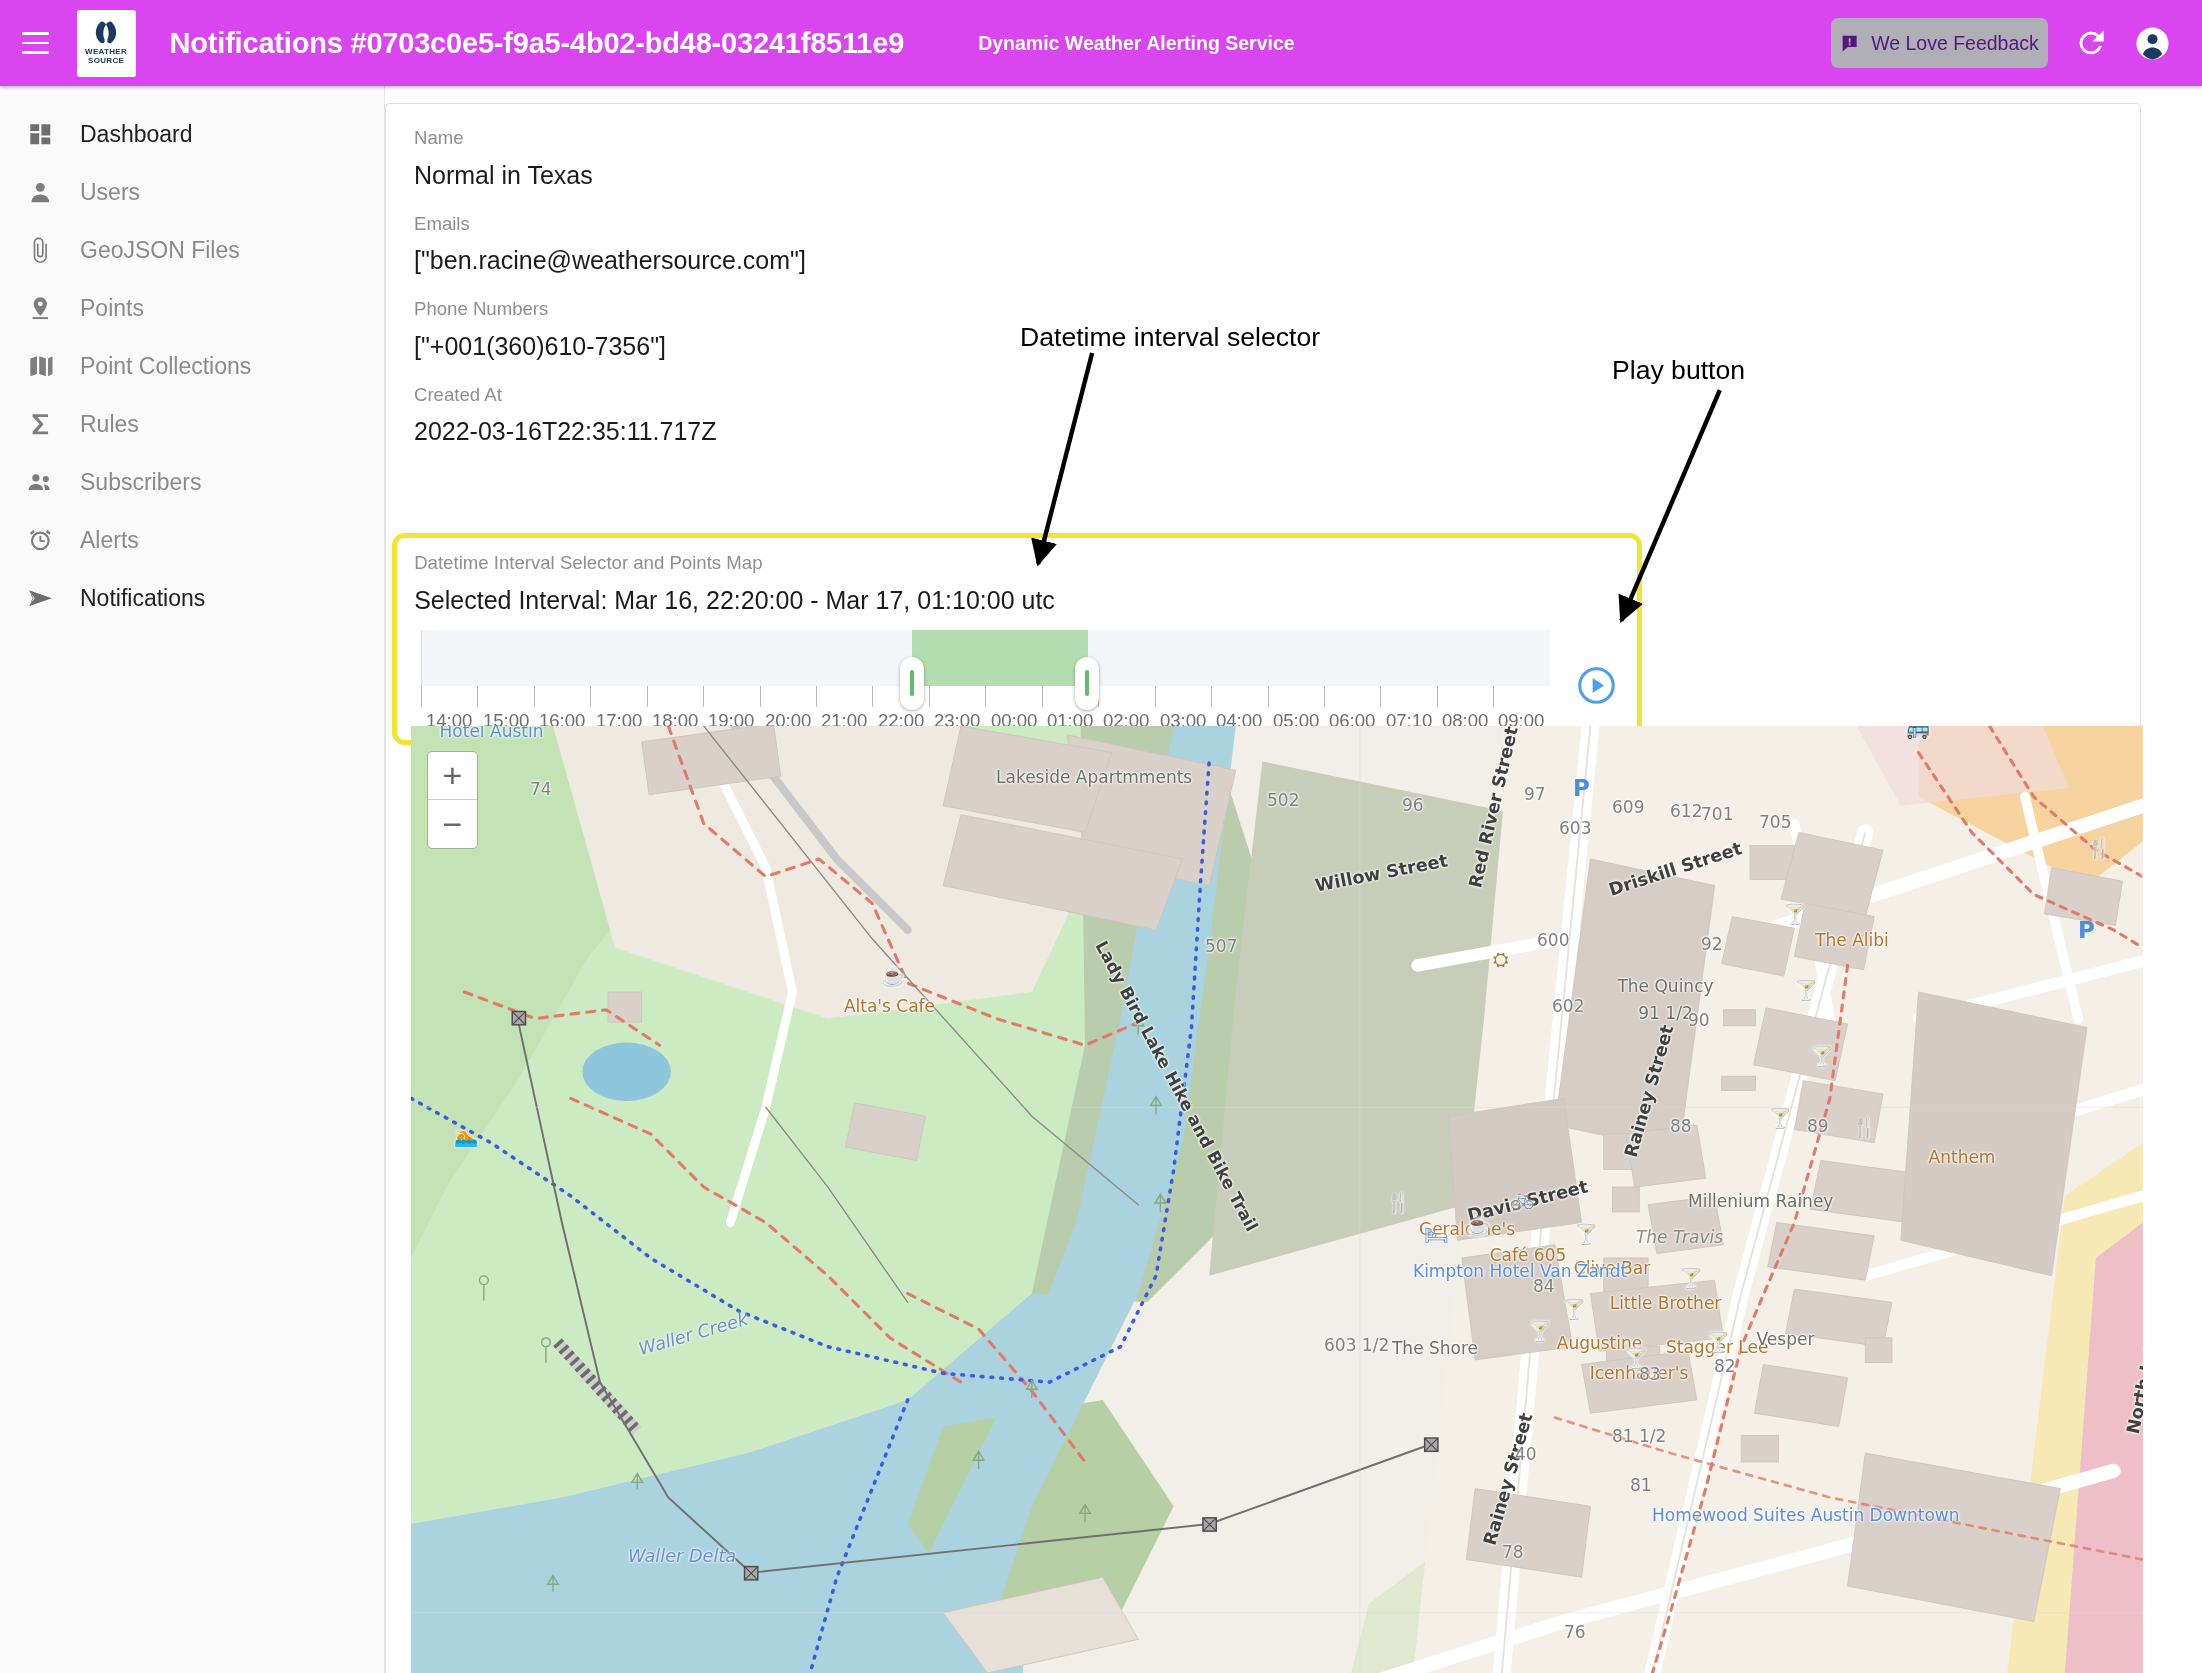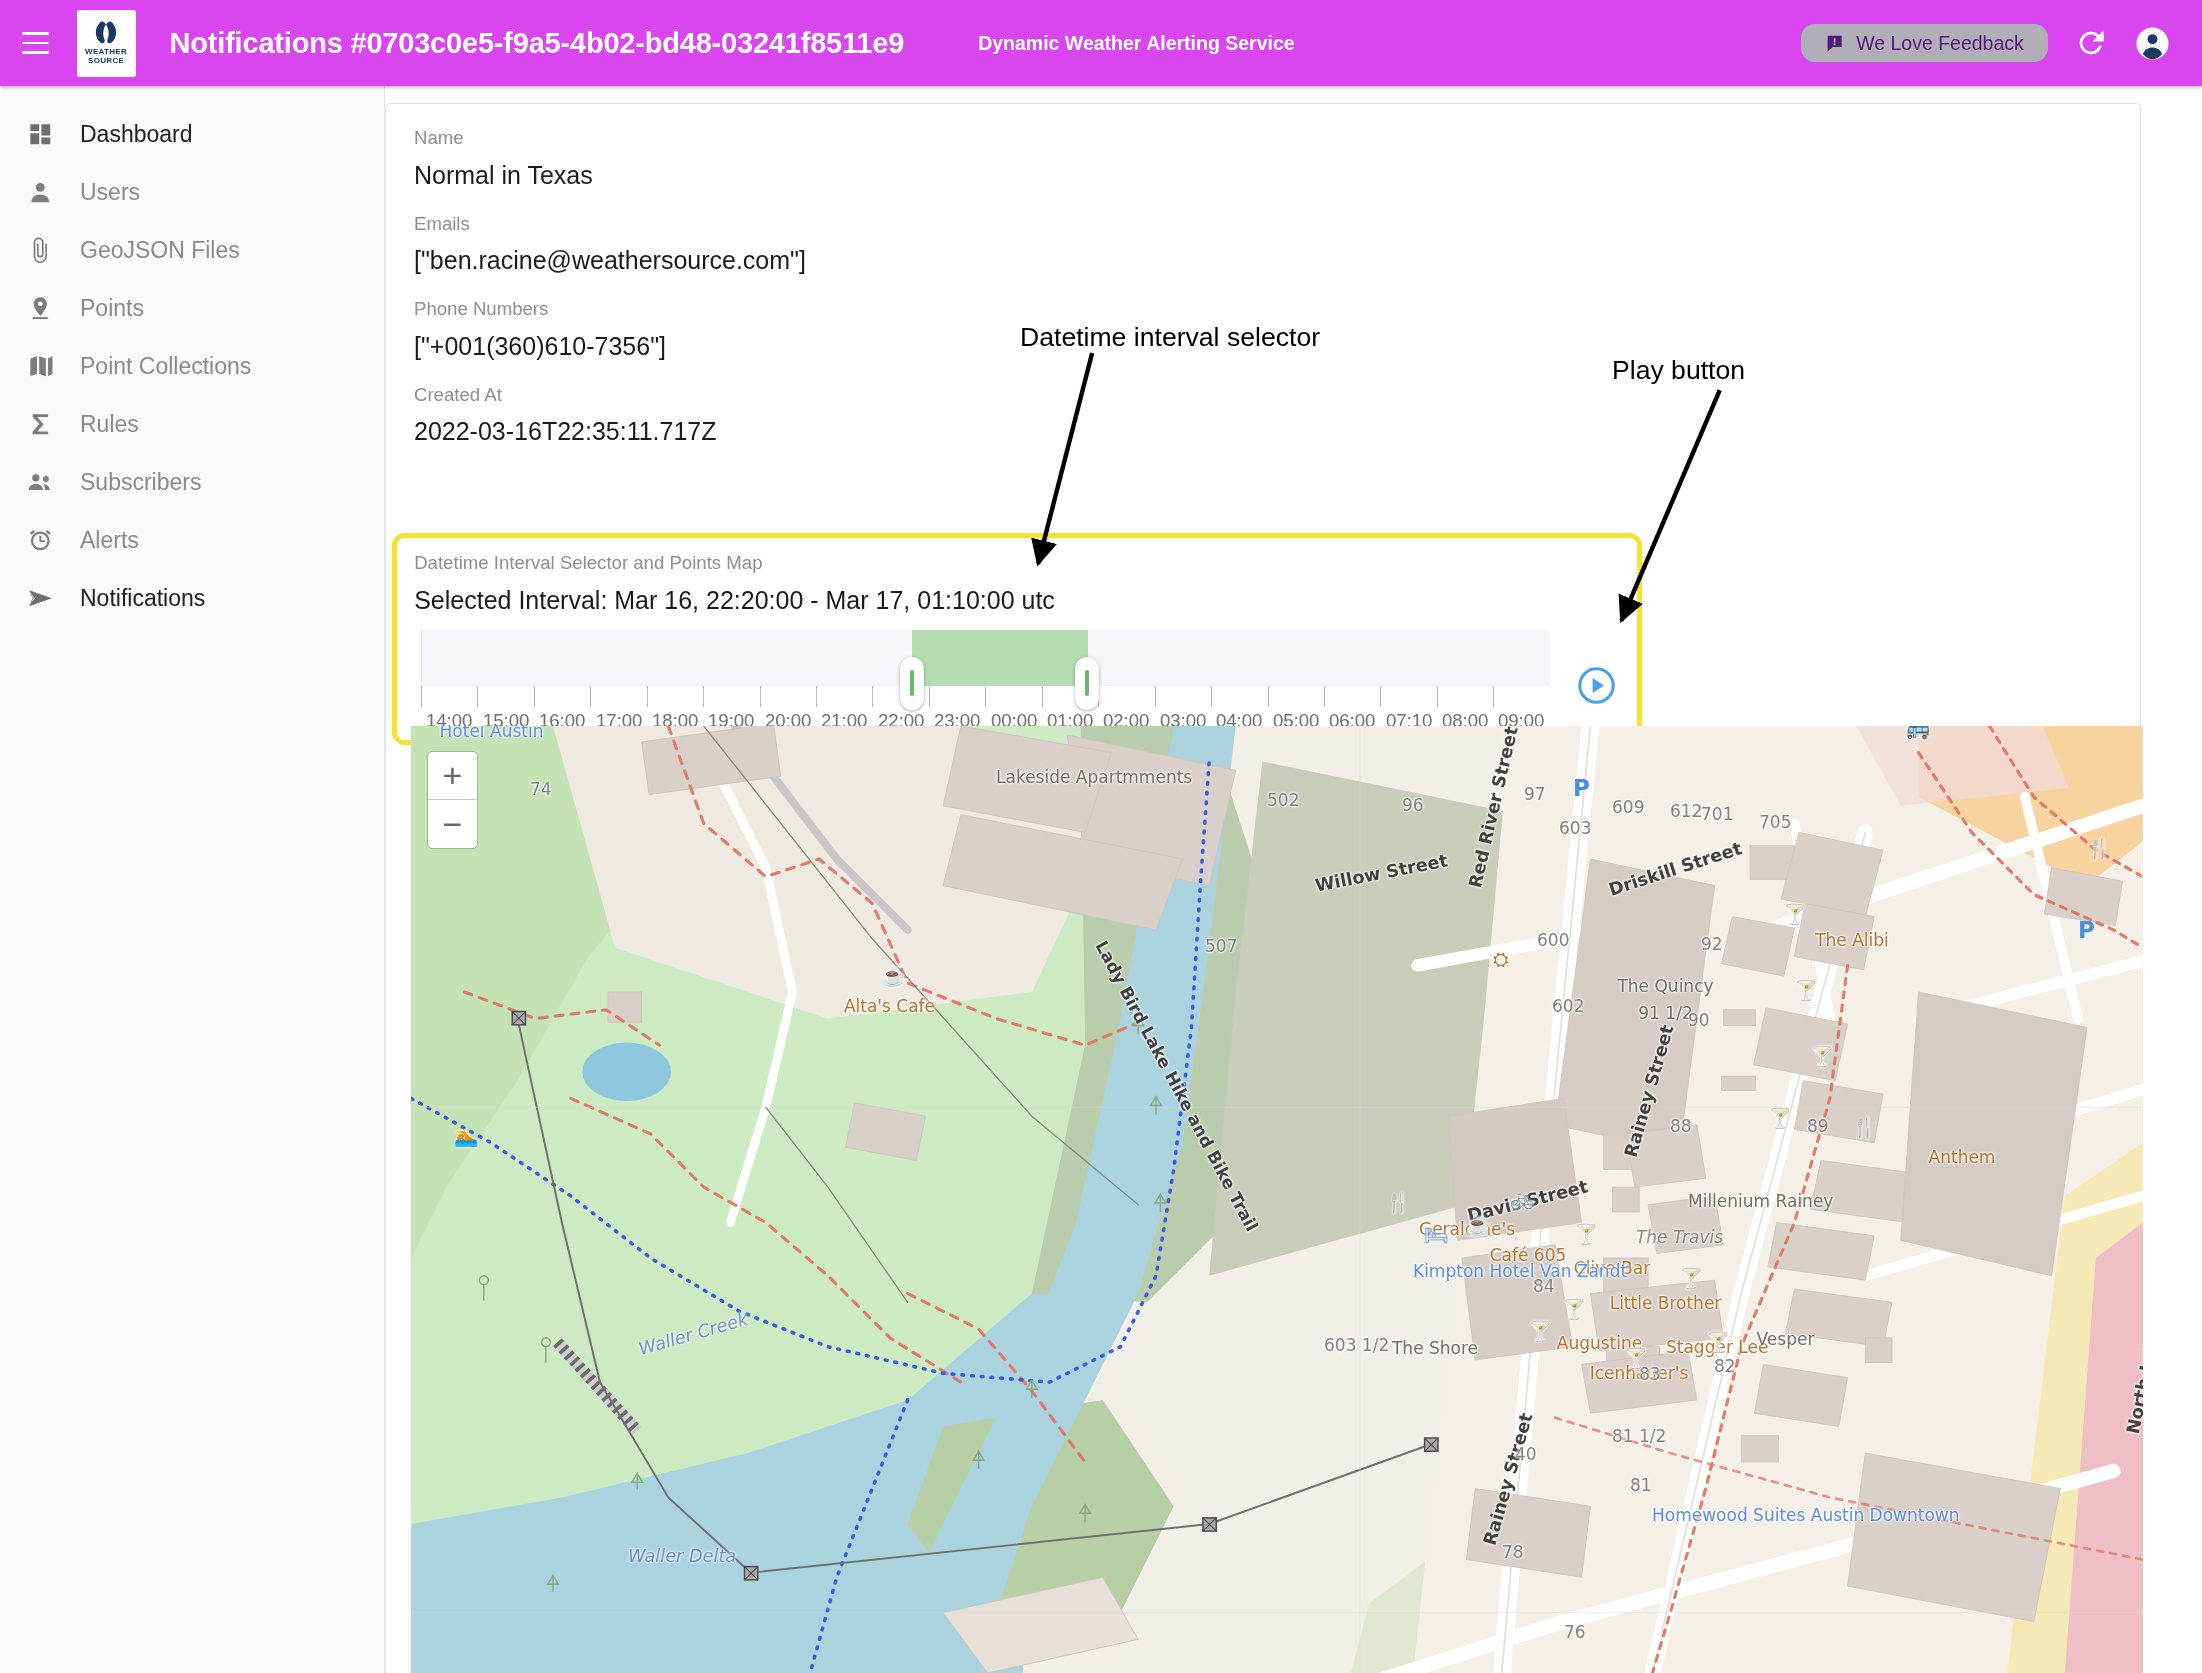--- a/index.html
+++ b/index.html
@@ -36,22 +36,22 @@
     white-space: nowrap; letter-spacing:-0.2px;
   }
   #service-name {
     margin-left: 74px; color:#fff; font-size: 19.5px; font-weight: bold;
     white-space: nowrap;
   }
   #appbar-right {
     margin-left:auto; display:flex; align-items:center; gap: 26.6px; padding-right: 32px;
   }
   #feedback-btn {
-    background: #b0aeb6; color:#54187d; border:none; border-radius: 14px;
-    height: 38px; padding: 0 24px; display:flex; align-items:center; gap:10.6px;
+    background: #b0aeb6; color:#54187d; border:none; border-radius: 7px;
+    height: 50px; padding: 0 9px; display:flex; align-items:center; gap:10.6px;
     font-size: 19.5px; font-family:"Liberation Sans",sans-serif; cursor:pointer;
   }
   .icon-refresh, .icon-account { cursor:pointer; display:block; }
 
   
   #sidebar {
     position:absolute; top:86px; left:0; width: 385px; height: 1587px;
     background: #fafafa; border-right: 0.9px solid #e4e4e4;
     padding-top: 19.5px; z-index: 20;
   }

